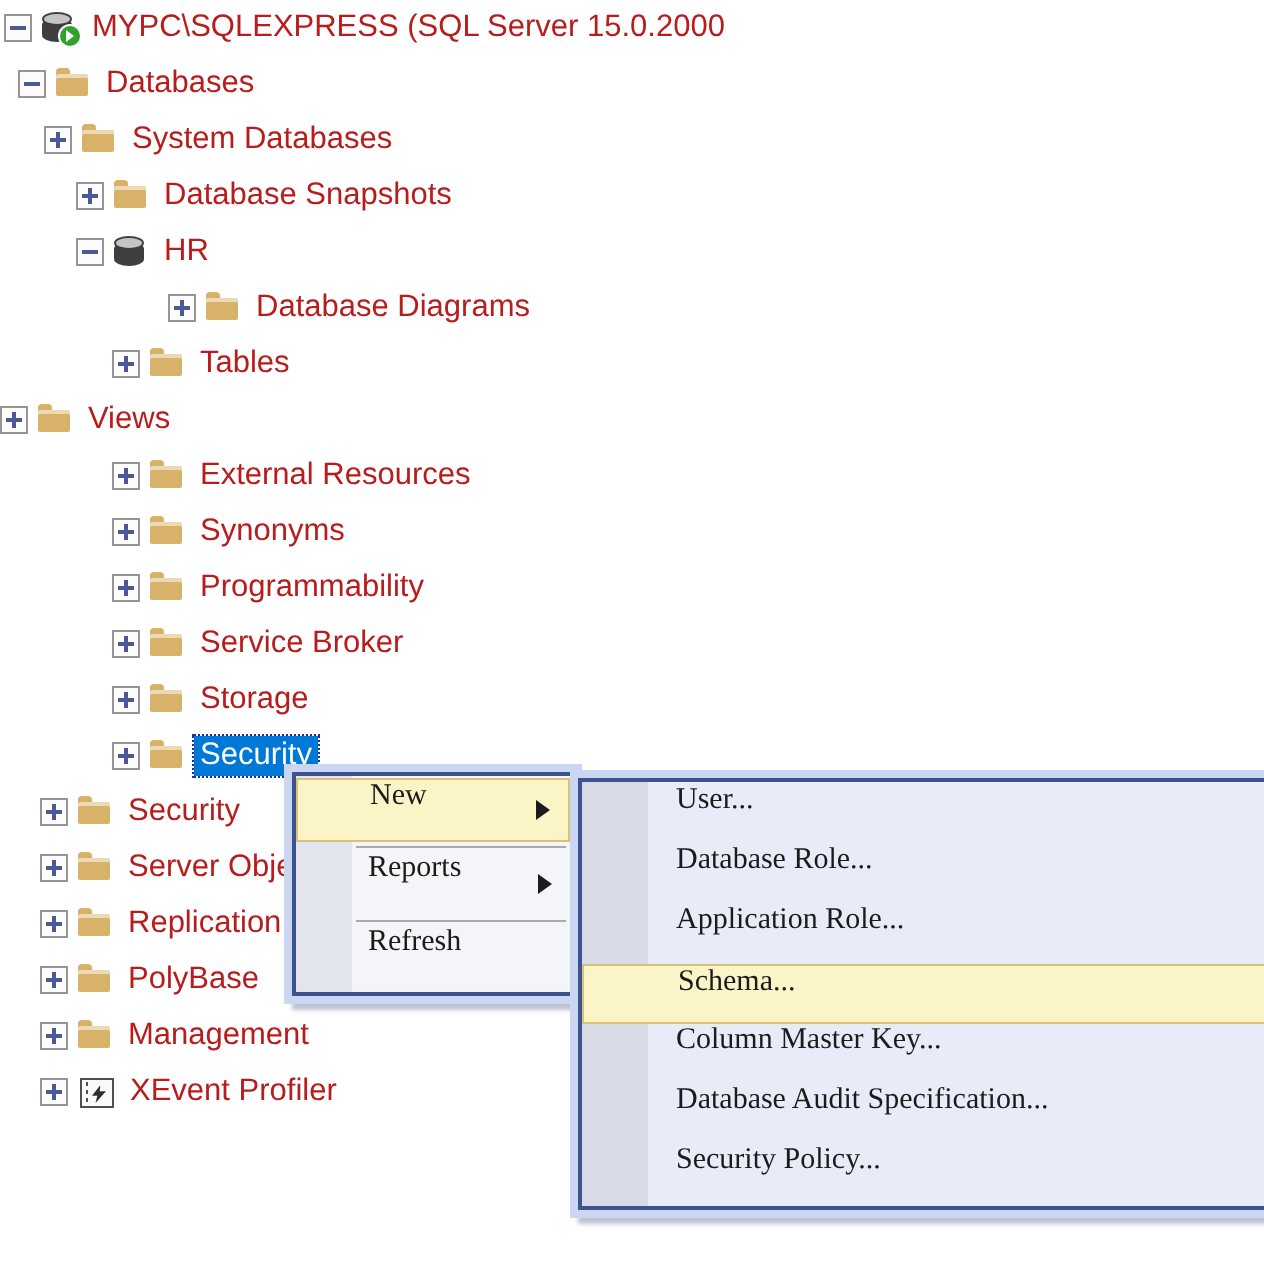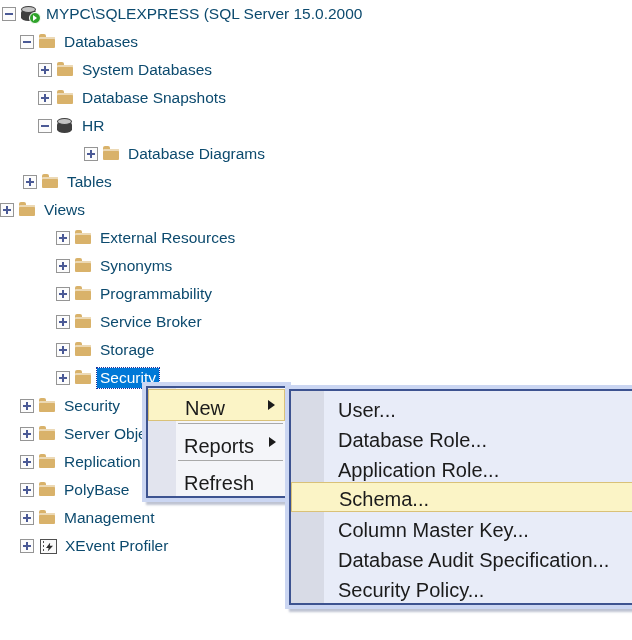--- a/index.html
+++ b/index.html
@@ -2,21 +2,21 @@
 <html><head>
 <meta charset="utf-8">
 <style>
   html,body{margin:0;padding:0;}
   body{font-family:"Liberation Sans", sans-serif;background:#fff;}
   .stage{position:relative;width:632px;height:640px;background:#ffffff;overflow:hidden;}
 
   
   .tree{position:absolute;left:0;top:0;width:100%;}
   .trow{height:28px;display:flex;align-items:center;white-space:nowrap;}
-  .tlabel{font-size:15.5px;color:#0c4a6e;padding:1px 3px;}
+  .tlabel{font-size:15.5px;color:#b91c1c;padding:1px 3px;}
   .tlabel.sel{background:#0078D7;color:#ffffff;outline:1px dotted #1d2f9e;}
 
   .expander{box-sizing:border-box;flex:0 0 14px;width:14px;height:14px;border:1px solid #959595;
             background:#FCFCFC;position:relative;margin-right:5px;}
   .expander::before{content:"";position:absolute;left:2px;right:2px;top:5px;height:2px;background:#4B5A96;}
   .expander.plus::after{content:"";position:absolute;top:2px;bottom:2px;left:5px;width:2px;background:#4B5A96;}
 
   .ticon{flex:0 0 17px;width:17px;height:16px;position:relative;margin-right:5px;}
 
   .icon-folder::before{content:"";position:absolute;left:0;top:0;width:7px;height:4px;
@@ -45,64 +45,64 @@
         box-shadow:0 0 0 4px #CBD6F2, 3px 4px 2px 3px rgba(125,135,165,0.5);z-index:5;padding:1px 0;}
   .menu .gutter{position:absolute;left:0;top:0;bottom:0;z-index:0;}
 
   .ctx{left:146px;top:386px;width:141px;background:#F4F5F9;}
   .ctx .gutter{width:28px;background:#E2E4EE;}
   .ctx .mi{height:32px;padding-left:36px;}
   .sub{left:289px;top:389px;width:400px;background:#E8ECF8;}
   .sub .gutter{width:33px;background:#D8DBE6;}
   .sub .mi{height:30px;padding-left:47px;}
 
-  .mi{position:relative;display:flex;align-items:flex-end;font-size:20px;color:#1b1b1b;z-index:1;box-sizing:border-box;}
+  .mi{position:relative;display:flex;align-items:flex-start;font-size:15px;color:#1b1b1b;z-index:1;box-sizing:border-box;font-family:Liberation Serif, serif;}
   .mi.hl{background:#FBF4C6;border:1px solid #D9C178;}
   .arrow{position:absolute;right:9px;top:50%;margin-top:-5px;width:0;height:0;
       border-left:7px solid #1b1b1b;border-top:5px solid transparent;border-bottom:5px solid transparent;}
   .msep{height:1px;background:#A9A9A9;margin:2px 2px 2px 30px;position:relative;z-index:1;}
 </style>
 </head>
 <body>
 
 <div class="stage">
   <div class="tree">
       <div class="trow" style="padding-left: 2px;">
         <span class="expander minus"></span>
         <span class="ticon icon-db">
           <span class="badge"></span>
         </span>
         <span class="tlabel">MYPC\SQLEXPRESS (SQL Server 15.0.2000</span>
       </div>
-      <div class="trow" style="padding-left: 20px;">
+      <div class="trow" style="padding-left: 9px;">
         <span class="expander minus"></span>
         <span class="ticon icon-folder"></span>
         <span class="tlabel">Databases</span>
       </div>
-      <div class="trow" style="padding-left: 38px;">
+      <div class="trow" style="padding-left: 22px;">
         <span class="expander plus"></span>
         <span class="ticon icon-folder"></span>
         <span class="tlabel">System Databases</span>
       </div>
       <div class="trow" style="padding-left: 38px;">
         <span class="expander plus"></span>
         <span class="ticon icon-folder"></span>
         <span class="tlabel">Database Snapshots</span>
       </div>
       <div class="trow" style="padding-left: 38px;">
         <span class="expander minus"></span>
         <span class="ticon icon-db"></span>
         <span class="tlabel">HR</span>
       </div>
       <div class="trow" style="padding-left: 84px;">
         <span class="expander plus"></span>
         <span class="ticon icon-folder"></span>
         <span class="tlabel">Database Diagrams</span>
       </div>
-      <div class="trow" style="padding-left: 23px;">
+      <div class="trow" style="padding-left: 56px;">
         <span class="expander plus"></span>
         <span class="ticon icon-folder"></span>
         <span class="tlabel">Tables</span>
       </div>
       <div class="trow" style="">
         <span class="expander plus"></span>
         <span class="ticon icon-folder"></span>
         <span class="tlabel">Views</span>
       </div>
       <div class="trow" style="padding-left: 56px;">

